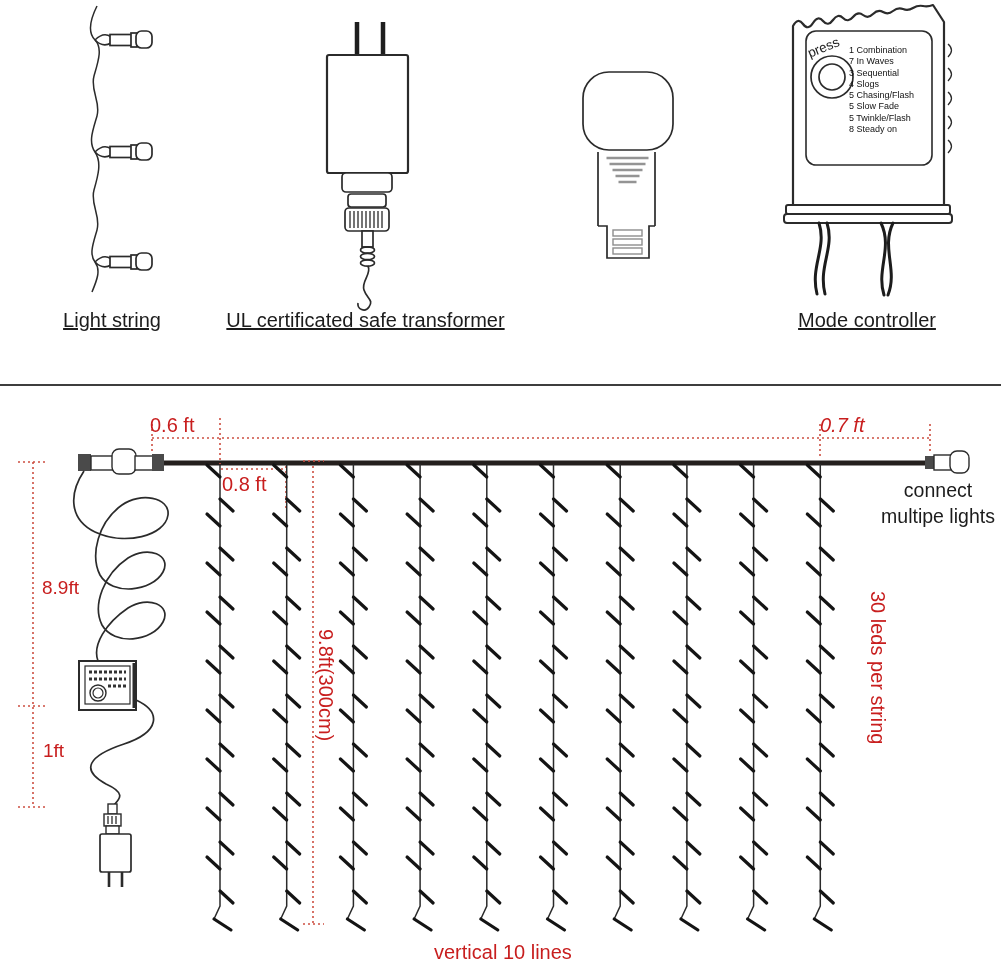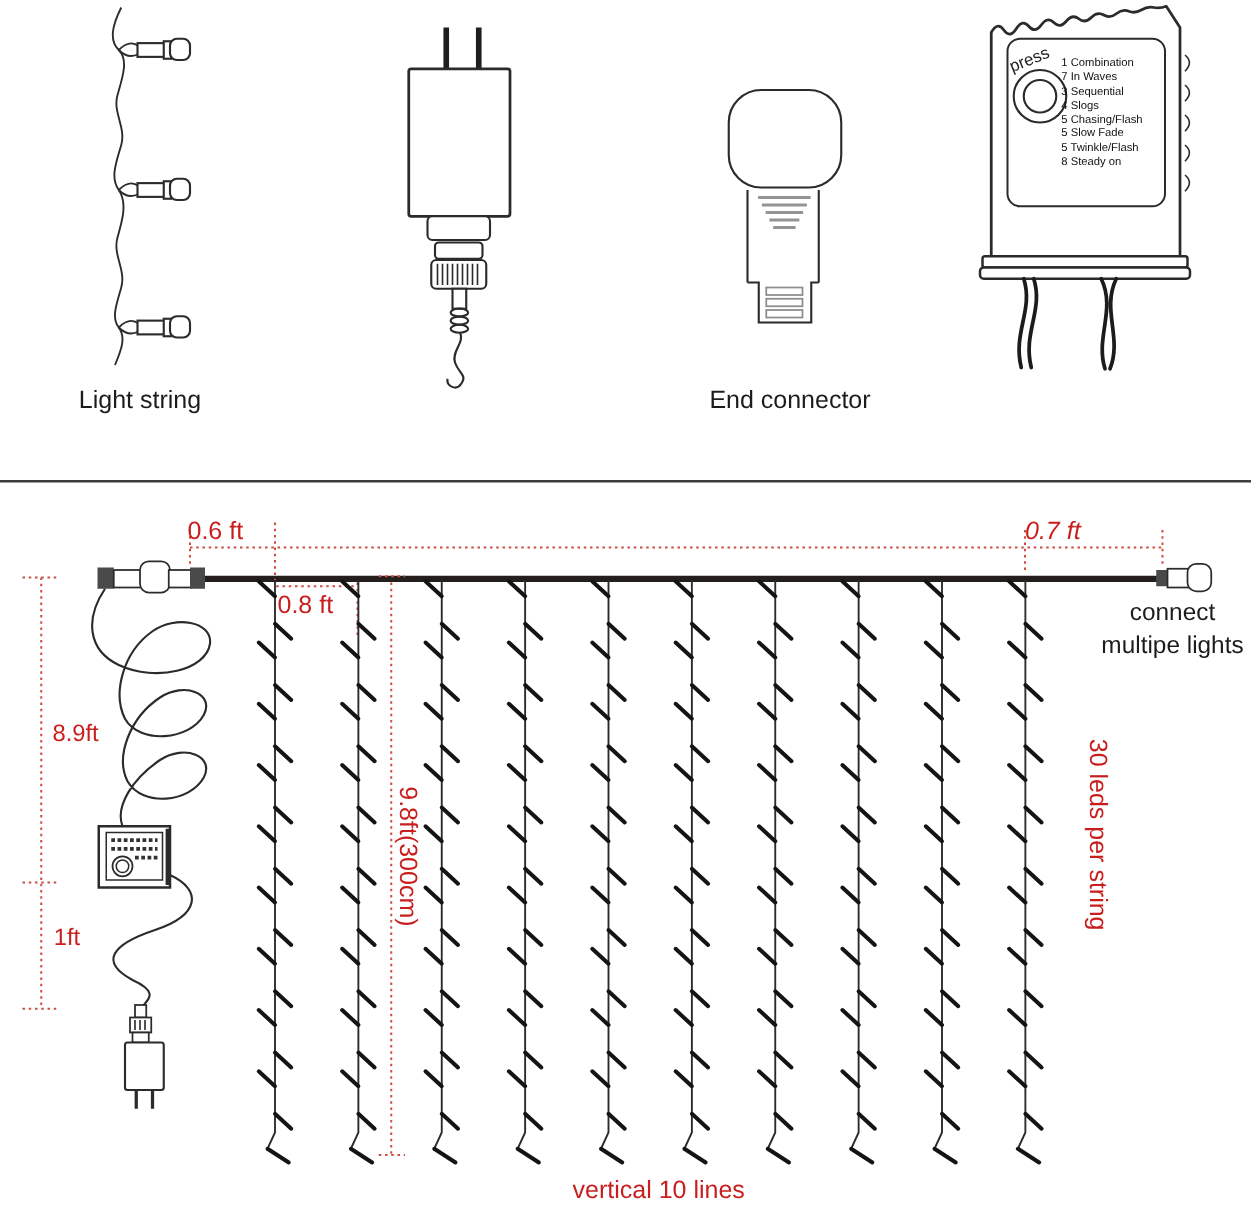--- a/index.html
+++ b/index.html
@@ -12,21 +12,21 @@
   .thick{stroke:#1e1e1e;stroke-width:4.5;fill:none;}
   .gray{stroke:#949494;stroke-width:2.4;fill:none;}
   .grayf{stroke:#8d8d8d;stroke-width:1.4;fill:#fff;}
   .cable{stroke:var(--cable,#241f1d);stroke-width:5;fill:none;}
   .reddot{stroke:var(--red-dot,#cd4f42);stroke-width:1.6;fill:none;stroke-dasharray:2 3;}
   .led{stroke:#141414;stroke-width:3.2;stroke-linecap:round;}
   .wire{stroke:#2b2b2b;stroke-width:1.5;fill:none;}
   .wire2{stroke:#1c1c1c;stroke-width:3;fill:none;stroke-linecap:round;}
   .darkfill{fill:#4a4a4a;stroke:none;}
   .dash{stroke:#333;stroke-width:3;fill:none;stroke-dasharray:3 2;}
-  .lbl{position:absolute;color:#1c1c1c;font-size:20px;text-align:center;white-space:nowrap;}
+  .lbl{position:absolute;color:#1c1c1c;font-size:20px;text-align:center;white-space:nowrap;text-decoration:underline;}
   .dim{position:absolute;color:var(--red-text,#c81e1e);font-size:20px;text-align:left;white-space:nowrap;}
   .sm{font-size:19px;}
   .vtext{writing-mode:vertical-rl;}
   .press{position:absolute;left:807px;top:40px;font-size:13.5px;color:#222;transform:rotate(-22deg);}
   .modes{position:absolute;left:849px;top:45px;font-size:9px;line-height:11.3px;color:#111;white-space:nowrap;}
   .connect-note{position:absolute;left:854px;top:478px;width:168px;text-align:center;
                 color:#1c1c1c;font-size:19.5px;line-height:1.32;}
   .divider{position:absolute;left:0;top:384px;width:1001px;height:2px;background:#3d3d3d;}
 </style>
 </head>
@@ -356,21 +356,22 @@
           <line x1="820.3000000000001" y1="820" x2="807.3000000000001" y2="808" class="led"></line>
           <line x1="820.3000000000001" y1="842" x2="833.3000000000001" y2="854" class="led"></line>
           <line x1="820.3000000000001" y1="869" x2="807.3000000000001" y2="857" class="led"></line>
           <line x1="820.3000000000001" y1="891" x2="833.3000000000001" y2="903" class="led"></line>
           <line x1="814.3000000000001" y1="919" x2="831.3000000000001" y2="930" class="led"></line>
         </g>
     </g>
   </svg>
 
   <div class="lbl" style="left:28px;top:309px;width:168px;">Light string</div>
-  <div class="lbl" style="left:543px;top:309px;width:178px;">End connector</div>
+  <div class="lbl" style="left:193px;top:309px;width:345px;">UL certificated safe transformer</div>
+  <div class="lbl" style="left:773px;top:309px;width:188px;">Mode controller</div>
 
   <div class="press">press</div>
   <div class="modes">
     <div>1 Combination</div>
     <div>7 In Waves</div>
     <div>3 Sequential</div>
     <div>4 Slogs</div>
     <div>5 Chasing/Flash</div>
     <div>5 Slow Fade</div>
     <div>5 Twinkle/Flash</div>
@@ -385,14 +386,14 @@
   <div class="dim sm" style="left:42px;top:577px;">8.9ft</div>
   <div class="dim sm" style="left:43px;top:740px;">1ft</div>
   <div class="dim vtext" style="left:314px;top:629px;">9.8ft(300cm)</div>
   <div class="dim vtext" style="left:866px;top:591px;">30 leds per string</div>
 
   <div class="connect-note">
     <div>connect</div>
     <div>multipe lights</div>
   </div>
 
-  <div class="dim" style="left:458px;top:941px;width:164px;">vertical 10 lines</div>
+  <div class="dim" style="left:434px;top:941px;width:164px;">vertical 10 lines</div>
 </div>
 
 </body></html>

